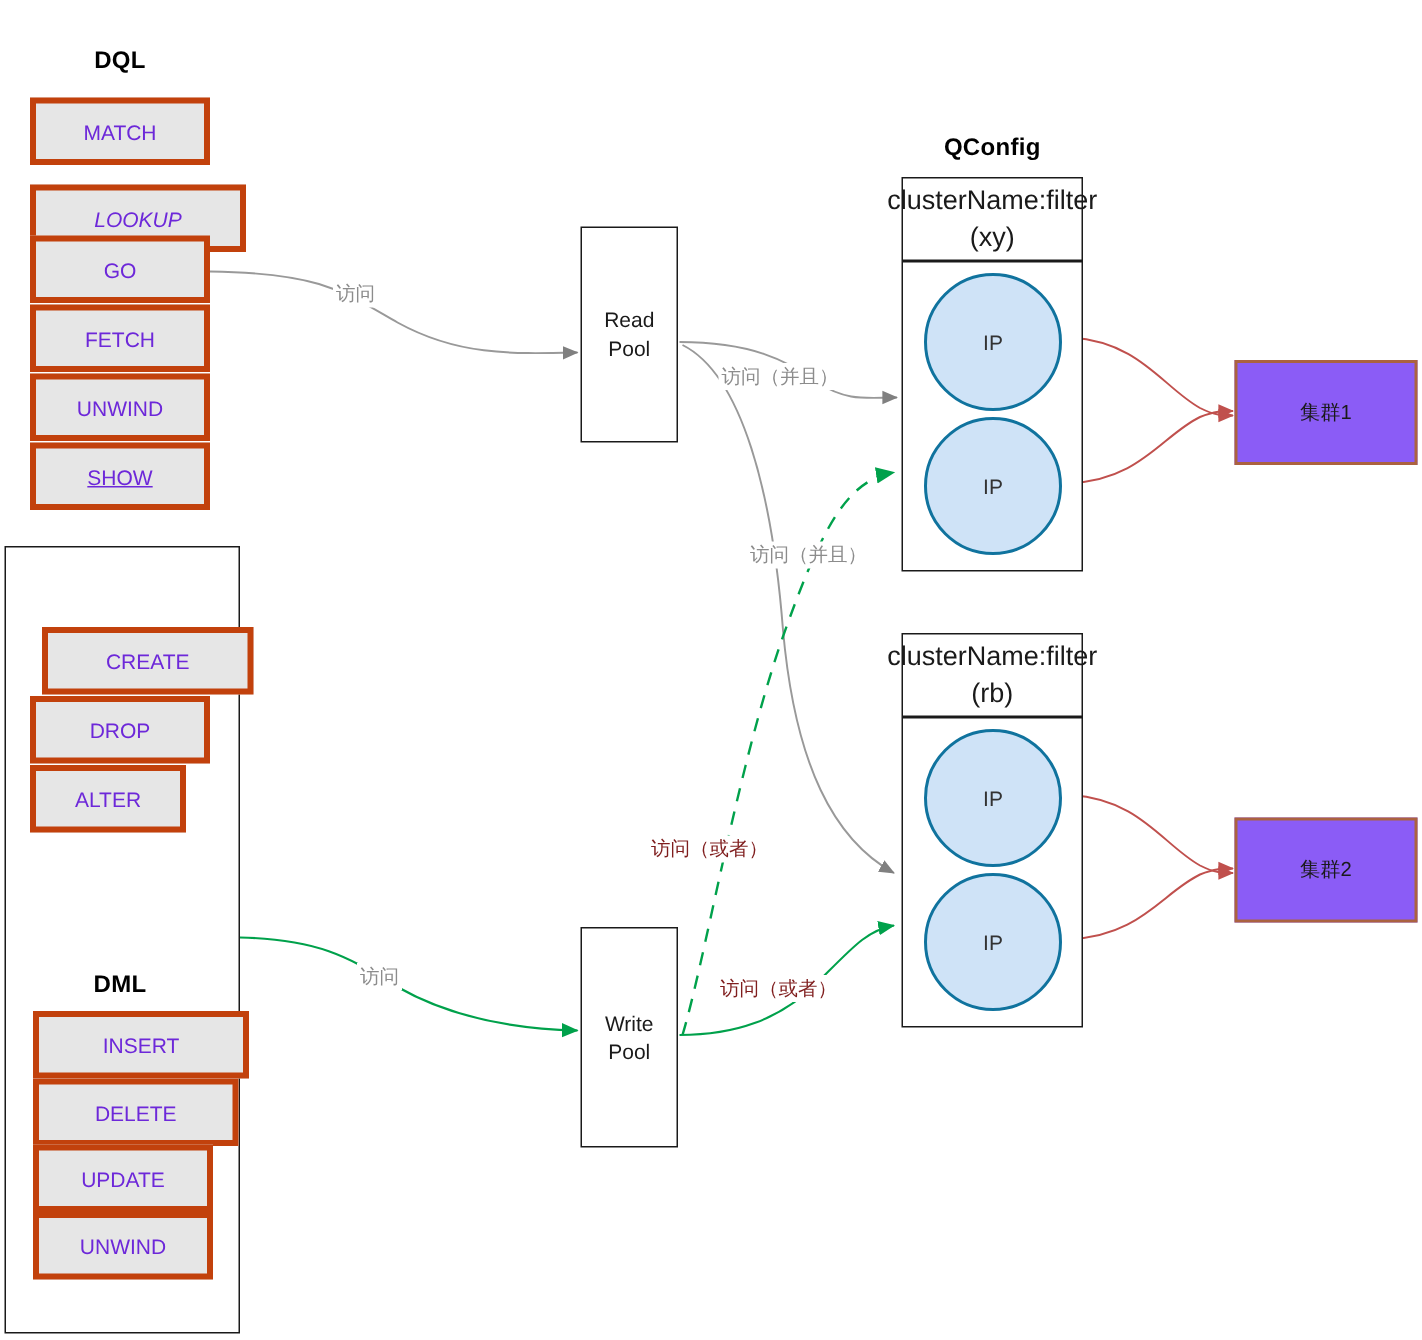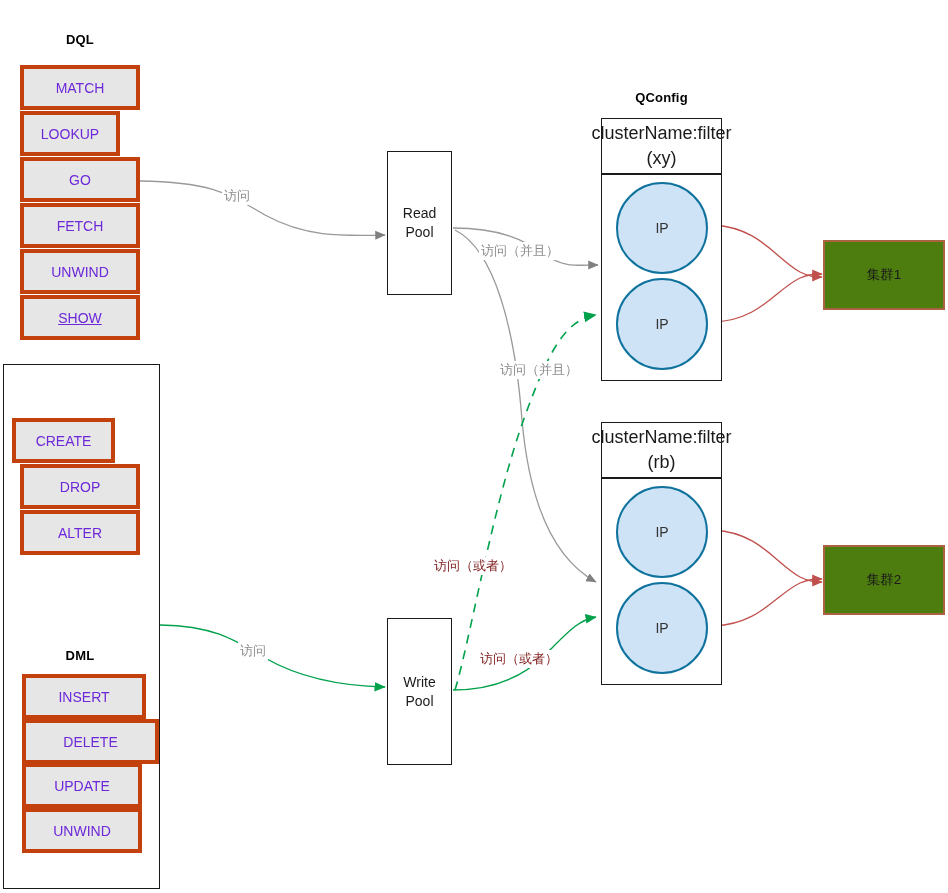--- a/index.html
+++ b/index.html
@@ -1,40 +1,40 @@
 <!DOCTYPE html>
 <html><head>
 <meta charset="utf-8">
 <style>
   html,body{margin:0;padding:0;background:#ffffff;}
   body{width:948px;height:893px;position:relative;overflow:hidden;
        font-family:"Liberation Sans","DejaVu Sans",sans-serif;}
   #canvas{position:absolute;left:0;top:0;width:948px;height:893px;}
   svg.layer{position:absolute;left:0;top:0;width:948px;height:893px;pointer-events:none;}
 
-  .grp-title{position:absolute;font-size:13px;font-weight:bold;color:#000;
+  .grp-title{position:absolute;font-size:16px;font-weight:bold;color:#000;
              text-align:center;letter-spacing:.2px;}
   .cmd-box{position:absolute;background:#e6e6e6;border:4px solid #c2410c;
            box-sizing:border-box;display:flex;align-items:center;justify-content:center;
            font-size:14px;color:#6d28d9;}
   .outer-box{position:absolute;background:transparent;border:1.5px solid #1a1a1a;
              box-sizing:border-box;}
   .pool-box{position:absolute;background:#ffffff;border:1.5px solid #1a1a1a;
             box-sizing:border-box;display:flex;flex-direction:column;align-items:center;
             justify-content:center;font-size:14px;color:#1a1a1a;line-height:1.35;}
   .qc-head{position:absolute;background:#ffffff;border:1.5px solid #1a1a1a;
            box-sizing:border-box;display:flex;flex-direction:column;align-items:center;
            justify-content:center;font-size:18px;color:#1a1a1a;line-height:1.4;}
   .qc-body{position:absolute;background:#ffffff;border:1.5px solid #1a1a1a;
            box-sizing:border-box;}
   .ip-circle{position:absolute;border-radius:50%;background:#cfe3f7;
              border:2.5px solid #10739e;box-sizing:border-box;
              display:flex;align-items:center;justify-content:center;
              font-size:14px;color:#333;}
-  .cluster-box{position:absolute;background:#4d7c0f;border:2px solid #ab6240;
+  .cluster-box{position:absolute;background:#8b5cf6;border:2px solid #ab6240;
                box-sizing:border-box;display:flex;align-items:center;justify-content:center;
                font-size:13.5px;color:#1a1a1a;}
   .edge-label{position:absolute;font-size:13px;white-space:nowrap;
               background:#ffffff;padding:0 2px;}
   .lbl-gray{color:#8c8c8c;}
   .lbl-green{color:#7f1d1d;}
 </style>
 </head>
 <body>
 
@@ -70,35 +70,35 @@
     <path d="M714,322 C760,320 775,290 800,278 C810,274 815,274 822,274" fill="none" stroke="#c0504d" stroke-width="1.3" marker-end="url(#arrRed)"></path>
 
     <path d="M714,530 C760,533 775,563 800,577 C810,582 815,582 822,582" fill="none" stroke="#c0504d" stroke-width="1.3" marker-end="url(#arrRed)"></path>
 
     <path d="M714,626 C760,624 775,595 800,583 C810,579 815,579 822,579" fill="none" stroke="#c0504d" stroke-width="1.3" marker-end="url(#arrRed)"></path>
   </svg>
 
   <div class="grp-title" style="left:20px;top:32px;width:120px;">DQL</div>
 
   <div class="cmd-box" style="left:20px;top:65px;width:120px;height:45px;">MATCH</div>
-  <div class="cmd-box" style="left:20px;top:111px;width:100px;height:45px;">LOOKUP</div>
+  <div class="cmd-box" style="left:20px;top:123px;width:144px;height:45px;font-style:italic;">LOOKUP</div>
   <div class="cmd-box" style="left:20px;top:157px;width:120px;height:45px;">GO</div>
   <div class="cmd-box" style="left:20px;top:203px;width:120px;height:45px;">FETCH</div>
   <div class="cmd-box" style="left:20px;top:249px;width:120px;height:45px;">UNWIND</div>
   <div class="cmd-box" style="left:20px;top:295px;width:120px;height:45px;text-decoration:underline;">SHOW</div>
 
   <div class="outer-box" style="left:3px;top:364px;width:157px;height:525px;"></div>
 
   <div class="grp-title" style="left:20px;top:392px;width:120px;margin-top:43px;">DDL</div>
-  <div class="cmd-box" style="left:12px;top:418px;width:103px;height:45px;">CREATE</div>
+  <div class="cmd-box" style="left:28px;top:418px;width:141px;height:45px;">CREATE</div>
   <div class="cmd-box" style="left:20px;top:464px;width:120px;height:45px;">DROP</div>
-  <div class="cmd-box" style="left:20px;top:510px;width:120px;height:45px;">ALTER</div>
+  <div class="cmd-box" style="left:20px;top:510px;width:104px;height:45px;">ALTER</div>
 
   <div class="grp-title" style="left:20px;top:648px;width:120px;">DML</div>
-  <div class="cmd-box" style="left:22px;top:674px;width:124px;height:45px;">INSERT</div>
+  <div class="cmd-box" style="left:22px;top:674px;width:144px;height:45px;">INSERT</div>
   <div class="cmd-box" style="left:22px;top:719px;width:137px;height:45px;">DELETE</div>
   <div class="cmd-box" style="left:22px;top:763px;width:120px;height:45px;">UPDATE</div>
   <div class="cmd-box" style="left:22px;top:808px;width:120px;height:45px;">UNWIND</div>
 
   <div class="pool-box" style="left:387px;top:151px;width:65px;height:144px;">
     <span>Read</span>
     <span>Pool</span>
   </div>
 
   <div class="pool-box" style="left:387px;top:618px;width:65px;height:147px;">

